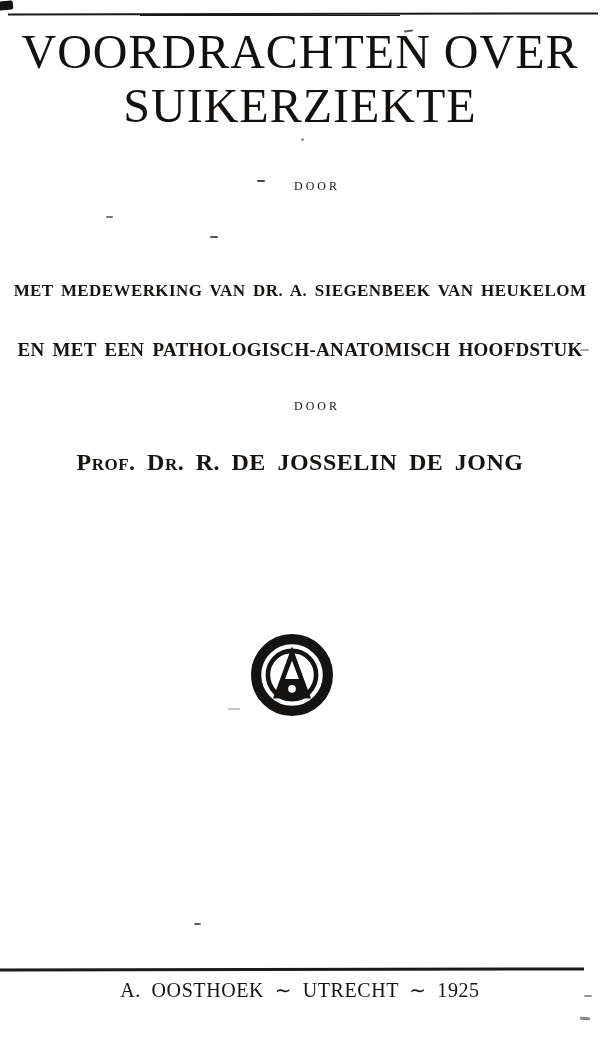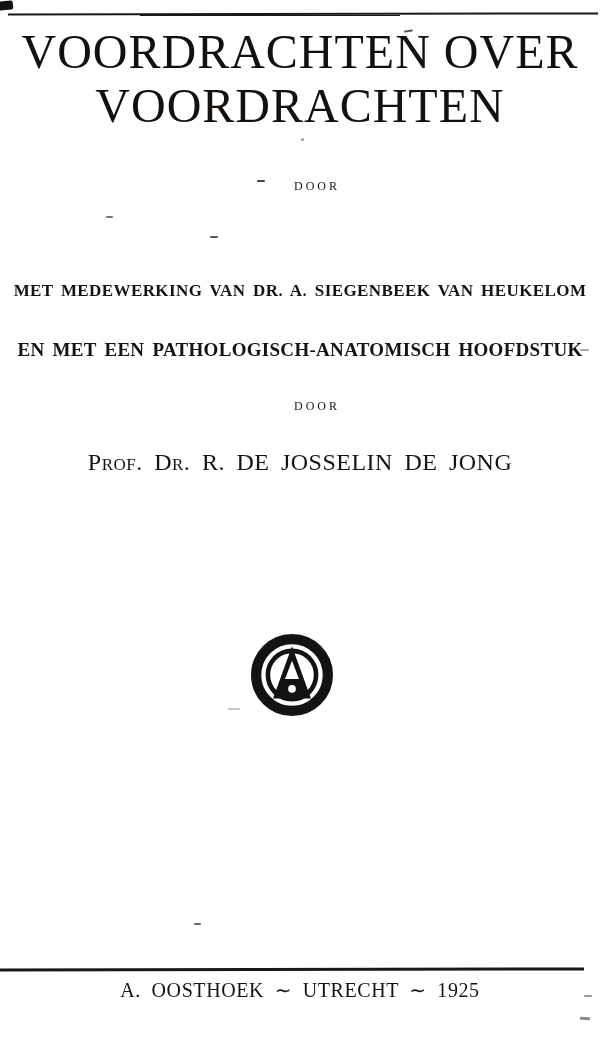--- a/index.html
+++ b/index.html
@@ -9,21 +9,21 @@
   }
   .abs{position:absolute;}
   .center{position:absolute;left:0;width:100%;text-align:center;white-space:nowrap;line-height:1;}
   .title{font-size:48px;letter-spacing:1px;font-weight:500;color:#13100d;}
   .t1{top:28px;}
   .t2{top:82px;}
   .door{font-size:12px;letter-spacing:3px;font-weight:400;margin-left:17px;}
   .door1{top:180px;}
   .door2{top:400px;}
   .author1{top:237px;font-size:25px;word-spacing:7px;letter-spacing:.5px;}
-  .author2{top:450px;font-size:24px;word-spacing:5px;letter-spacing:.5px;}
+  .author2{top:450px;font-size:24px;word-spacing:5px;letter-spacing:.5px;font-weight:bold;}
   .sc{font-variant:small-caps;}
   .upper{text-transform:uppercase;}
   .collab{top:282px;font-size:17px;font-weight:bold;letter-spacing:.4px;word-spacing:3px;}
   .chapter{top:340px;font-size:19px;font-weight:bold;letter-spacing:.3px;word-spacing:3px;}
   .imprint{top:980px;font-size:20px;letter-spacing:.6px;word-spacing:5px;}
   .rule{position:absolute;background:#1b1815;}
   .top-rule{left:8px;top:13px;width:590px;height:2.4px;transform:rotate(-.12deg);}
   .top-rule2{left:140px;top:15px;width:260px;height:1.3px;}
   .bottom-rule{left:0;top:968px;width:584px;height:2.8px;transform:rotate(-.1deg);}
   .corner-blob{left:-2px;top:1px;width:15px;height:9px;background:#111;border-radius:2px;transform:rotate(-6deg);}
@@ -40,21 +40,21 @@
 </head>
 <body>
 
 <div class="page">
 
   <div class="abs corner-blob"></div>
   <div class="rule top-rule"></div>
   <div class="rule top-rule2"></div>
 
   <div class="center title t1">VOORDRACHTEN OVER</div>
-  <div class="center title t2">VOORDRACHTEN</div>
+  <div class="center title t2">SUIKERZIEKTE</div>
 
   <div class="center door door1">DOOR</div>
 
 
   <div class="center chapter">EN MET EEN PATHOLOGISCH-ANATOMISCH HOOFDSTUK</div>
 
   <div class="center collab">MET MEDEWERKING VAN DR. A. SIEGENBEEK VAN HEUKELOM</div>
 
   <div class="center door door2">DOOR</div>
 

